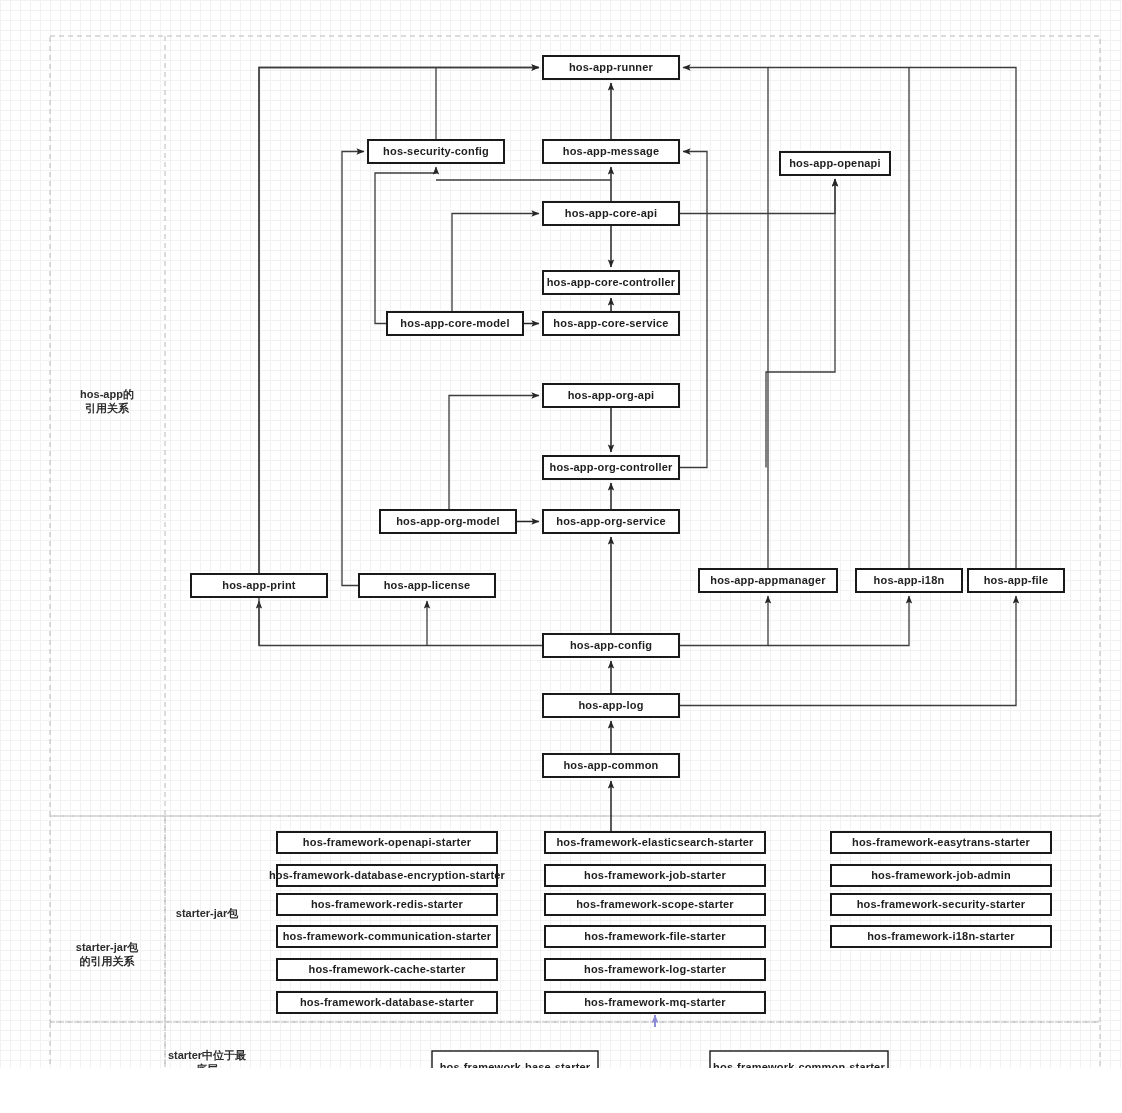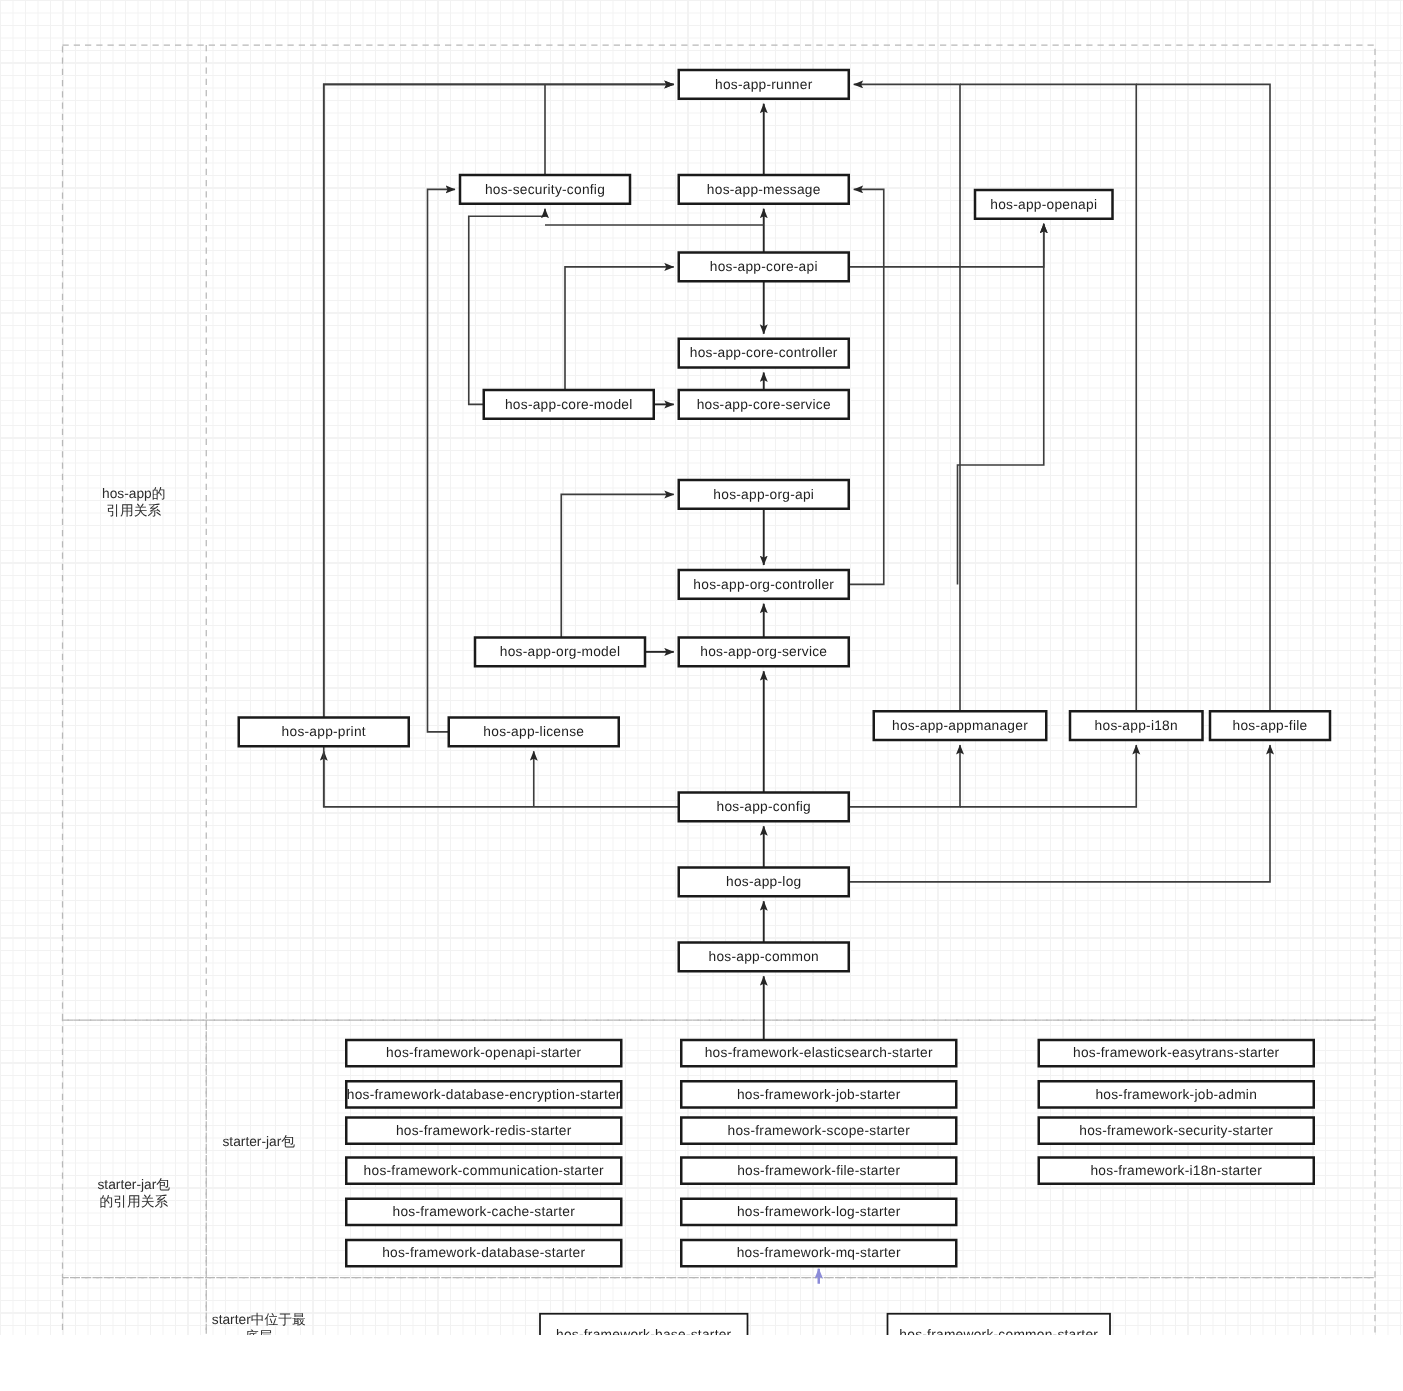--- a/index.html
+++ b/index.html
@@ -14,20 +14,21 @@
     height:1068px;
     overflow:hidden;
     background-color:#ffffff;
     background-image:
       linear-gradient(to right, #f2f2f2 1px, transparent 1px),
       linear-gradient(to bottom, #f2f2f2 1px, transparent 1px),
       linear-gradient(to right, #e8e8e8 1px, transparent 1px),
       linear-gradient(to bottom, #e8e8e8 1px, transparent 1px);
     background-size: 10px 10px, 10px 10px, 50px 50px, 50px 50px;
     background-position: 0 0, 0 0, 0 0, 0 0;
+    font-weight: bold;
   }
   svg#diagram{position:absolute;left:0;top:0;width:1122px;height:1113px;}
   .nodebox{
     fill:#ffffff;
     stroke:#1a1a1a;
     stroke-width:2;
   }
   .nodebox.thin{stroke-width:1.4;}
   .nodelabel{
     font-family:"Liberation Sans","DejaVu Sans",sans-serif;

